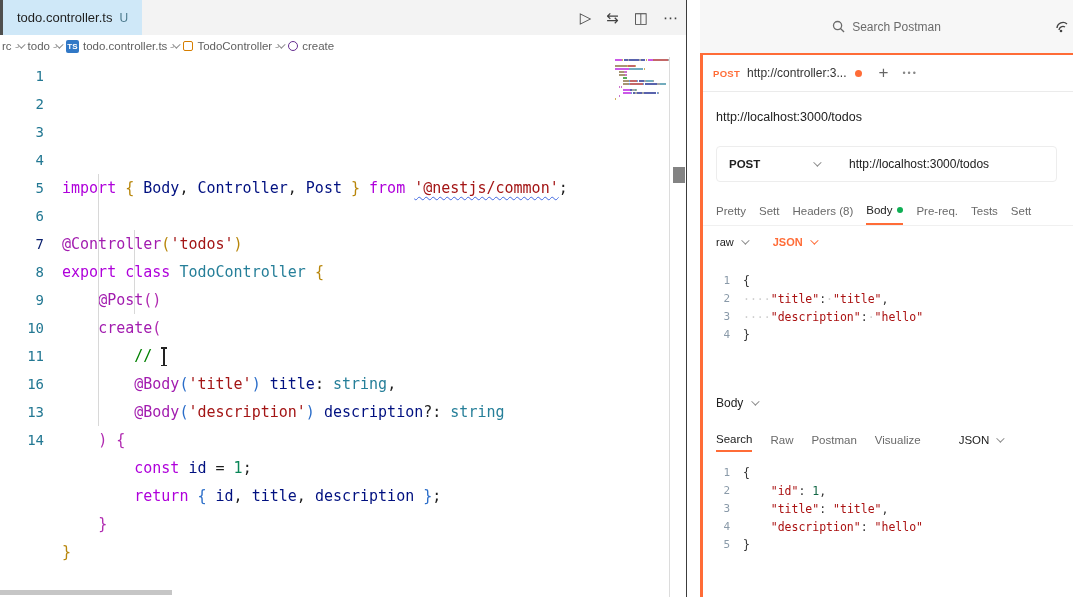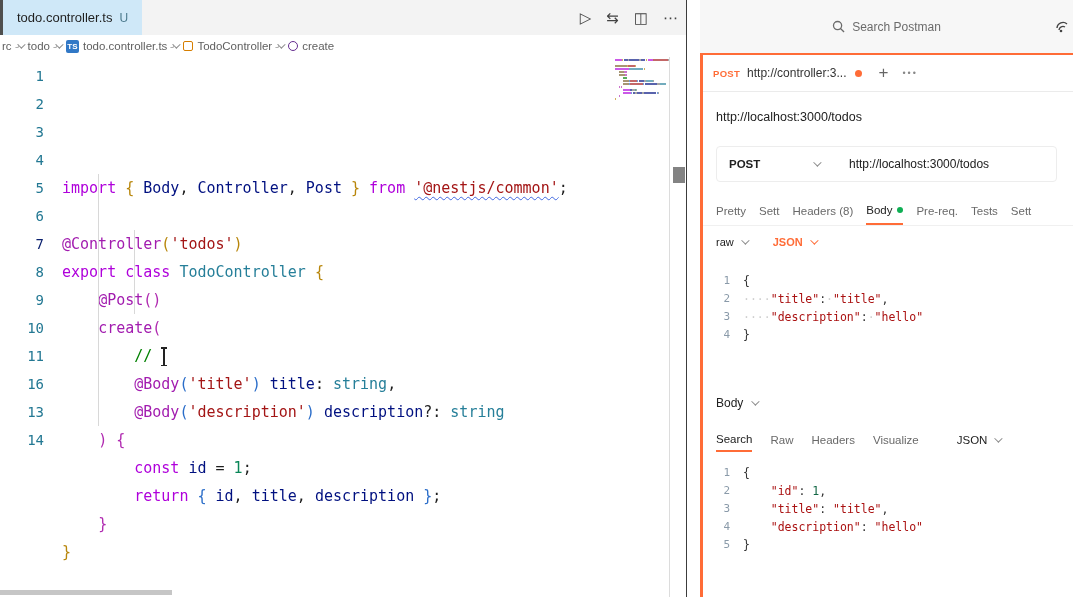--- a/index.html
+++ b/index.html
@@ -381,21 +381,21 @@
   </div>
 
   <div class="pm-resptabs">
     <div class="pm-rtab active">
         <span>Search</span>
       </div>
     <div class="pm-rtab">
         <span>Raw</span>
       </div>
     <div class="pm-rtab">
-        <span>Headers</span>
+        <span>Postman</span>
       </div>
     <div class="pm-rtab">
         <span>Visualize</span>
       </div>
     <div class="pm-jsonfmt">
       <span>JSON</span>
       <span class="chev"></span>
     </div>
   </div>
 

